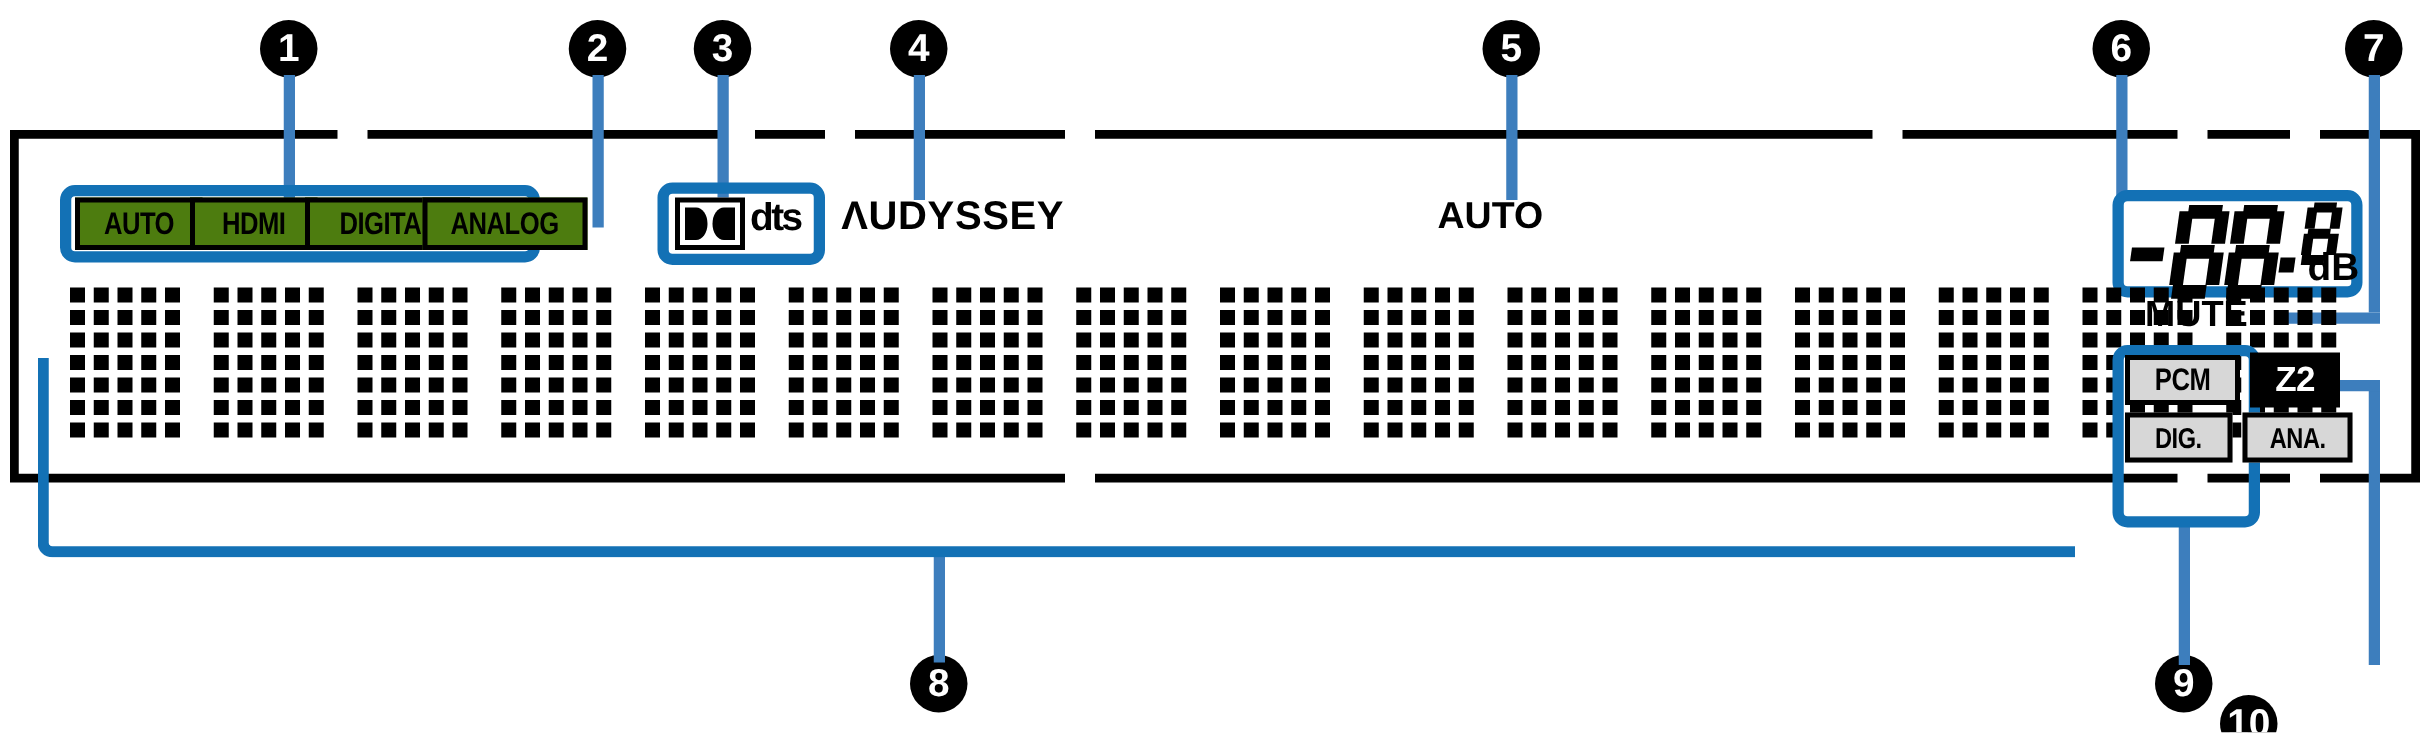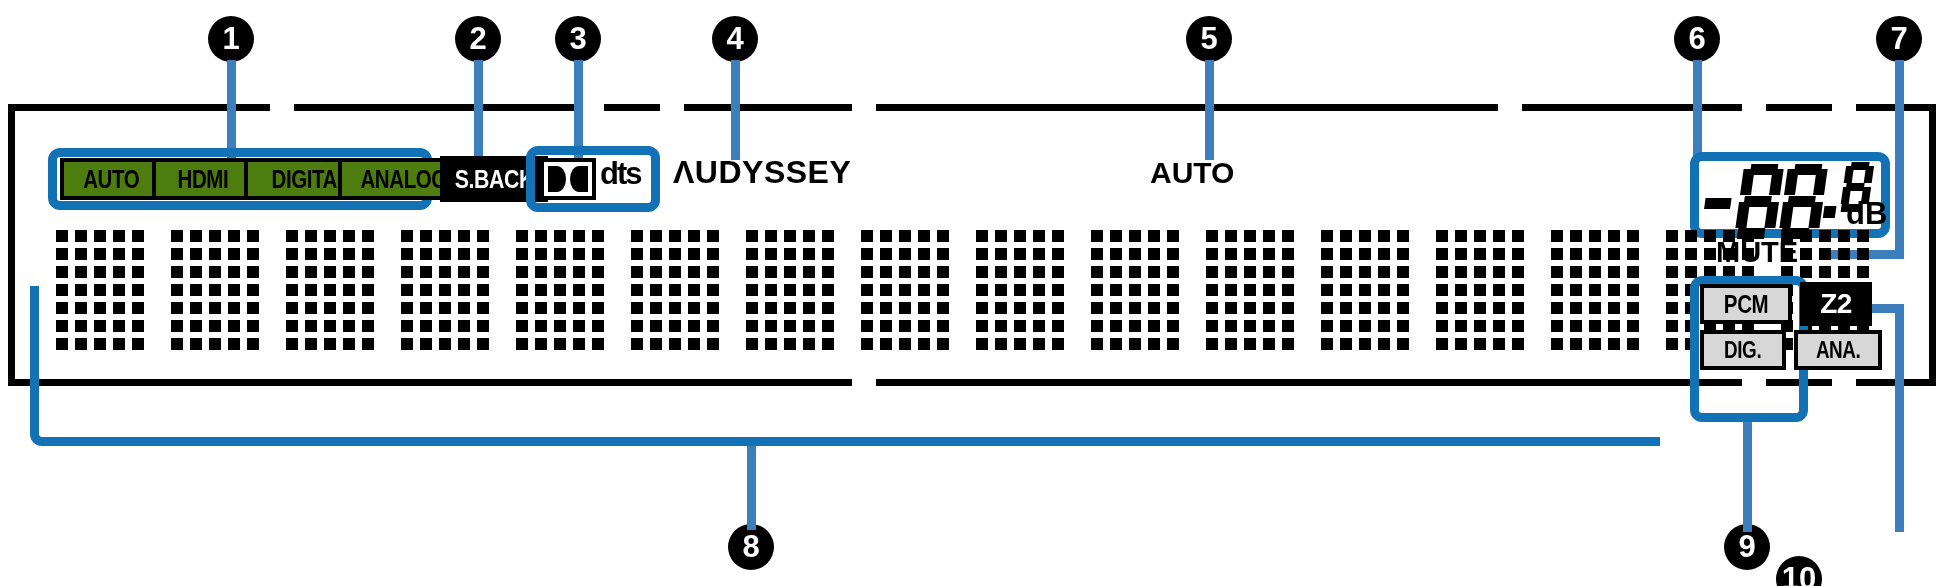--- a/index.html
+++ b/index.html
@@ -151,23 +151,20 @@
   </div>
   <div class="chip-outline" style="left:244px;top:158px;width:132px;height:42px;font-size:25px;">
     <span class="cond">DIGITAL</span>
   </div>
   <div class="chip-outline" style="left:338px;top:158px;width:132px;height:42px;font-size:25px;">
     <span class="cond">ANALOG</span>
   </div>
 
   <div class="cnum" style="left:455px;top:16px;">2</div>
   <div class="cline" style="left:474px;top:60px;height:122px;"></div>
-  <div class="chip-solid" style="left:440px;top:156px;width:108px;height:46px;font-size:26px;">
-    <span class="cond">S.BACK</span>
-  </div>
 
   <div class="cnum" style="left:555px;top:16px;">3</div>
   <div class="cline" style="left:574px;top:60px;height:110px;"></div>
   <div class="cbracket" style="left:526px;top:146px;width:134px;height:66px;"></div>
 
   <div id="dolby-box" style="left:540px;top:158px;width:56px;height:42px;">
     <span class="dd dd-l"></span>
     <span class="dd dd-r"></span>
   </div>
 

